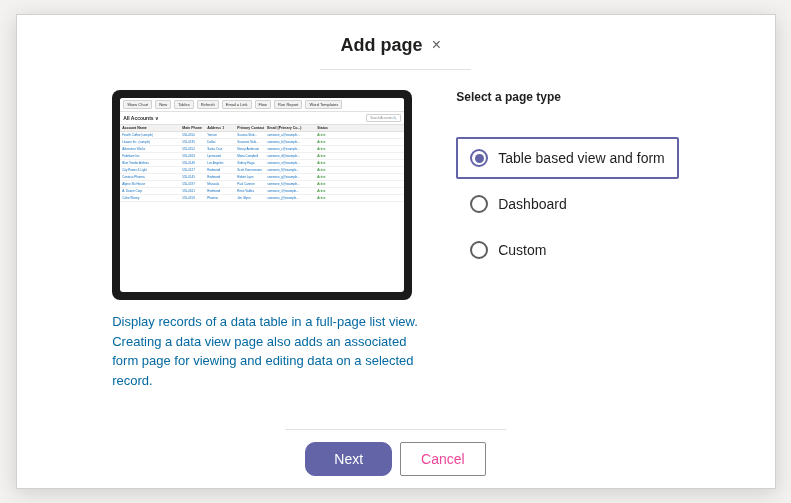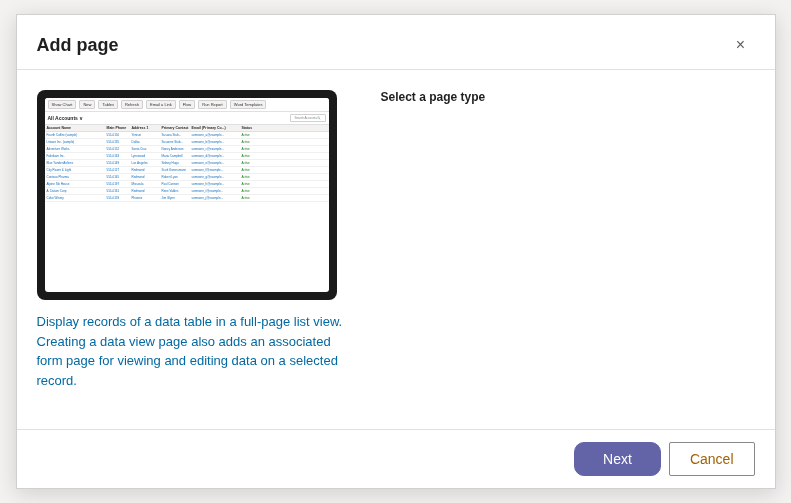--- a/index.html
+++ b/index.html
@@ -15,20 +15,21 @@
     }
     .dialog {
       background: #fff;
       width: 760px;
       height: 475px;
       border: 1px solid #d0d0d0;
       box-shadow: 0 4px 20px rgba(0,0,0,0.15);
       display: flex;
       flex-direction: column;
       position: relative;
+      align-items: center;
     }
     .dialog-header {
       padding: 16px 20px 10px 20px;
       border-bottom: 1px solid #e0e0e0;
       display: flex;
       align-items: center;
       justify-content: space-between;
     }
     .dialog-title {
       font-size: 18px;
@@ -204,21 +205,21 @@
       color: #fff;
       border: 1px solid #6264a7;
       padding: 8px 28px;
       font-size: 14px;
       cursor: pointer;
       border-radius: 10px;
       font-weight: 500;
     }
     .btn-cancel {
       background: #fff;
-      color: #a16207;
+      color: #ec4899;
       border: 1px solid #8a8886;
       padding: 8px 20px;
       font-size: 14px;
       cursor: pointer;
       border-radius: 2px;
     }
   </style>
 </head>
 <body>
 
@@ -334,20 +335,34 @@
               <span>someone_j@example...</span>
               <span>Active</span>
             </div>
         </div>
       </div>
       <p class="description">Display records of a data table in a full-page list view. Creating a data view page also adds an associated form page for viewing and editing data on a selected record.</p>
     </div>
 
     <div class="right-panel">
       <div class="section-label">Select a page type</div>
+      <div class="options-container">
+        <div class="radio-option selected">
+          <div class="radio-circle filled"></div>
+          <span class="radio-label">Table based view and form</span>
+        </div>
+        <div class="radio-option">
+          <div class="radio-circle empty"></div>
+          <span class="radio-label">Dashboard</span>
+        </div>
+        <div class="radio-option">
+          <div class="radio-circle empty"></div>
+          <span class="radio-label">Custom</span>
+        </div>
+      </div>
     </div>
   </div>
 
   <div class="dialog-footer">
     <button class="btn-next">Next</button>
     <button class="btn-cancel">Cancel</button>
   </div>
 </div>
 
 </body></html>

